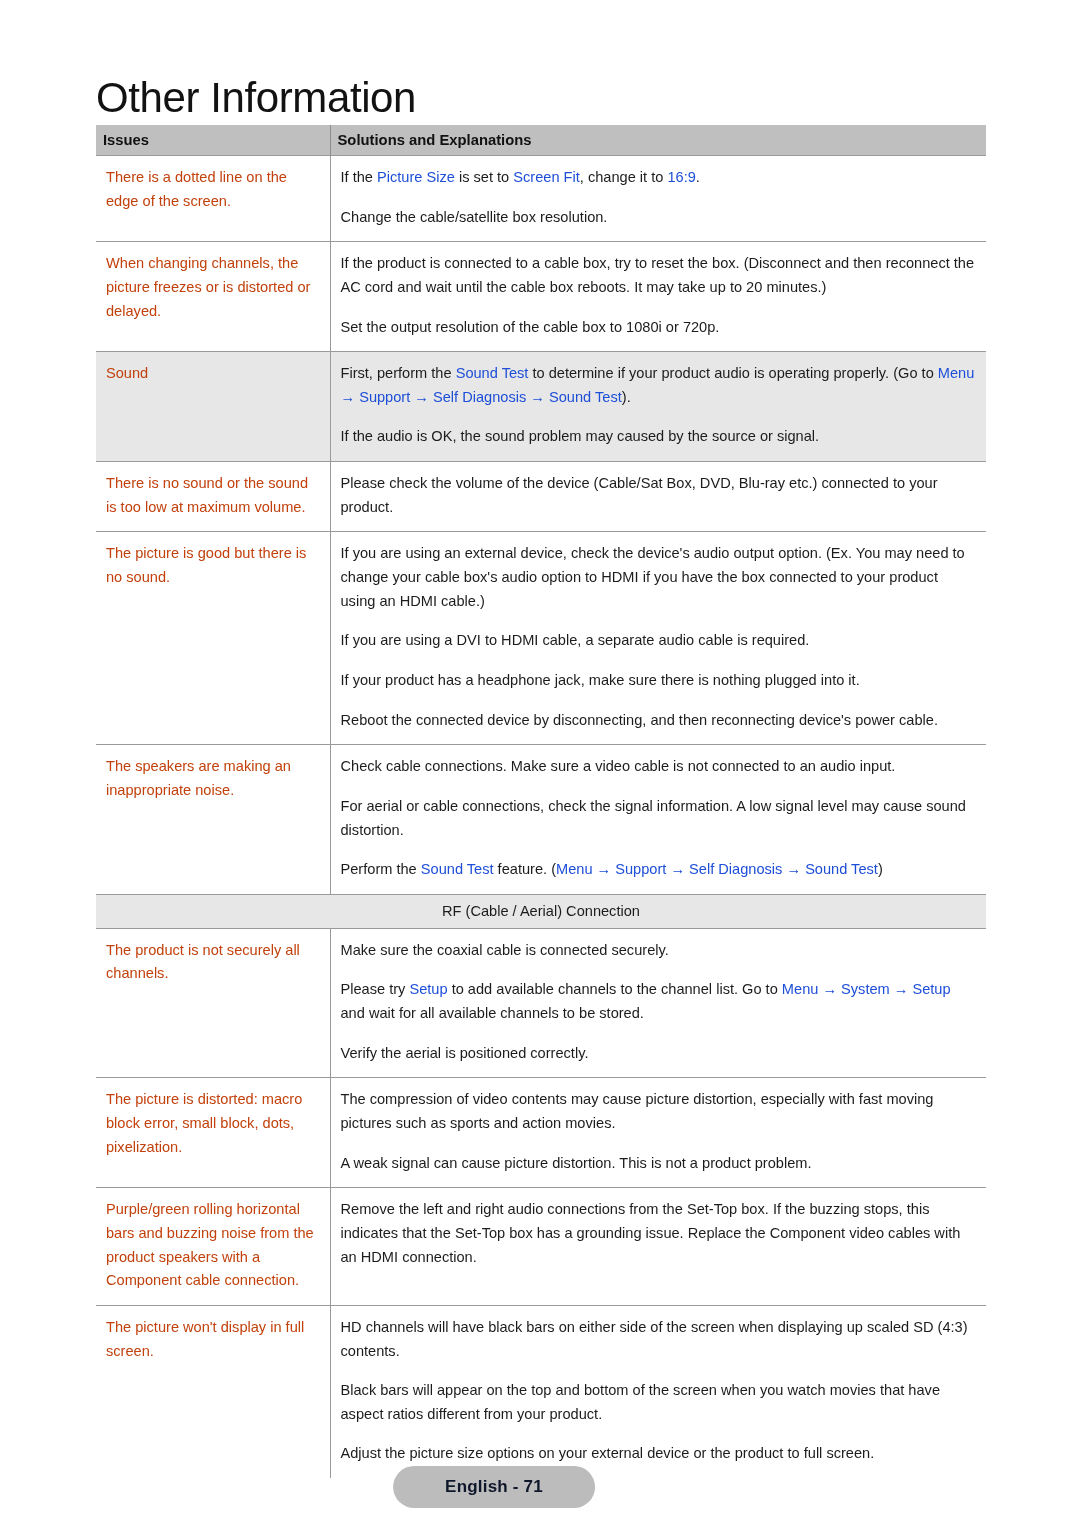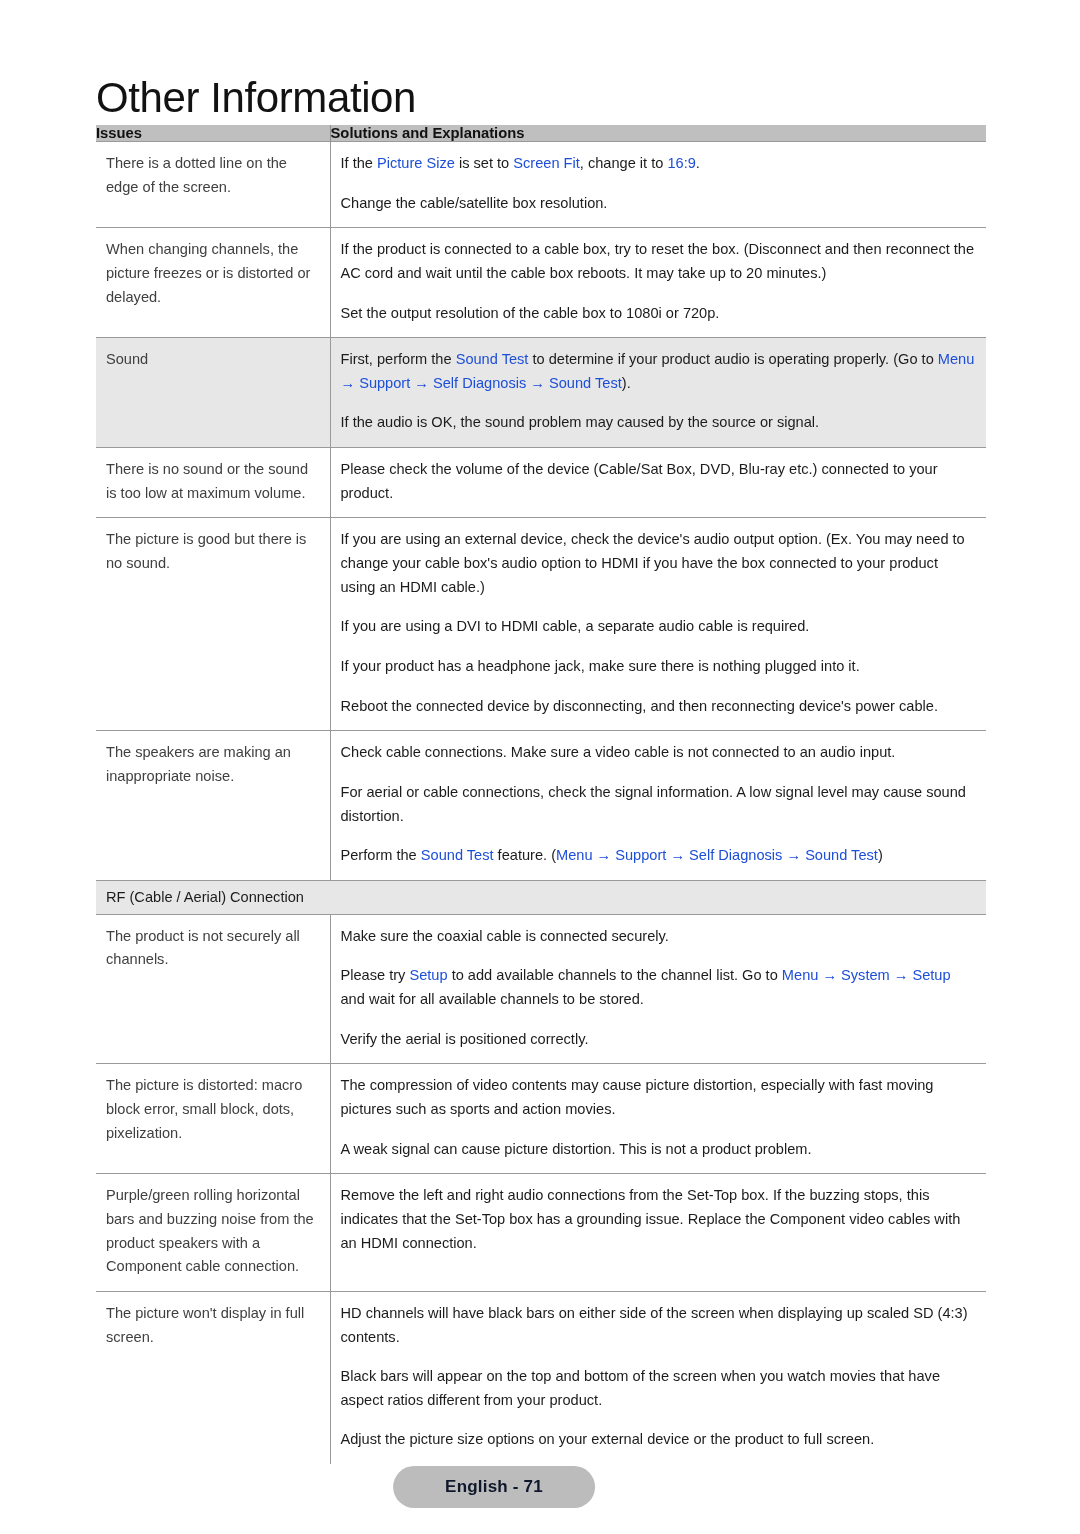--- a/index.html
+++ b/index.html
@@ -39,21 +39,21 @@
     border-collapse: collapse;
     table-layout: fixed;
     font-size: 14.6px;
   }
   .troubleshoot-table col.c-issue { width: 234px; }
   .troubleshoot-table col.c-sol   { width: 656px; }
 
   .troubleshoot-table th,
   .troubleshoot-table td {
     vertical-align: top;
-    padding: 0;
+    padding: 7px;
     border: 0;
   }
   
   thead th {
     background: #bfbfbf;
     font-weight: 700;
     font-size: 14.8px;
     color: #111;
     padding: 7px 10px 8px 10px;
     text-align: left;
@@ -70,24 +70,25 @@
   }
   tbody tr.data-row.shaded > td {
     background: #e7e7e7;
   }
   tbody tr.section-row > td {
     background: #e7e7e7;
     border-top: 1px solid #9a9a9a;
     border-bottom: 1px solid #9a9a9a;
     padding: 8px 10px 9px 10px;
     font-size: 14.6px;
+    text-align: center;
   }
   .issue-text {
     line-height: 1.62;
-    color: #404040;
+    color: #c2410c;
   }
   .sol-block {
     line-height: 1.62;
     color: #1c1c1c;
   }
   .sol-block + .sol-block {
     margin-top: 16px;
   }
   .hl {
     color: #1d4ed8;

